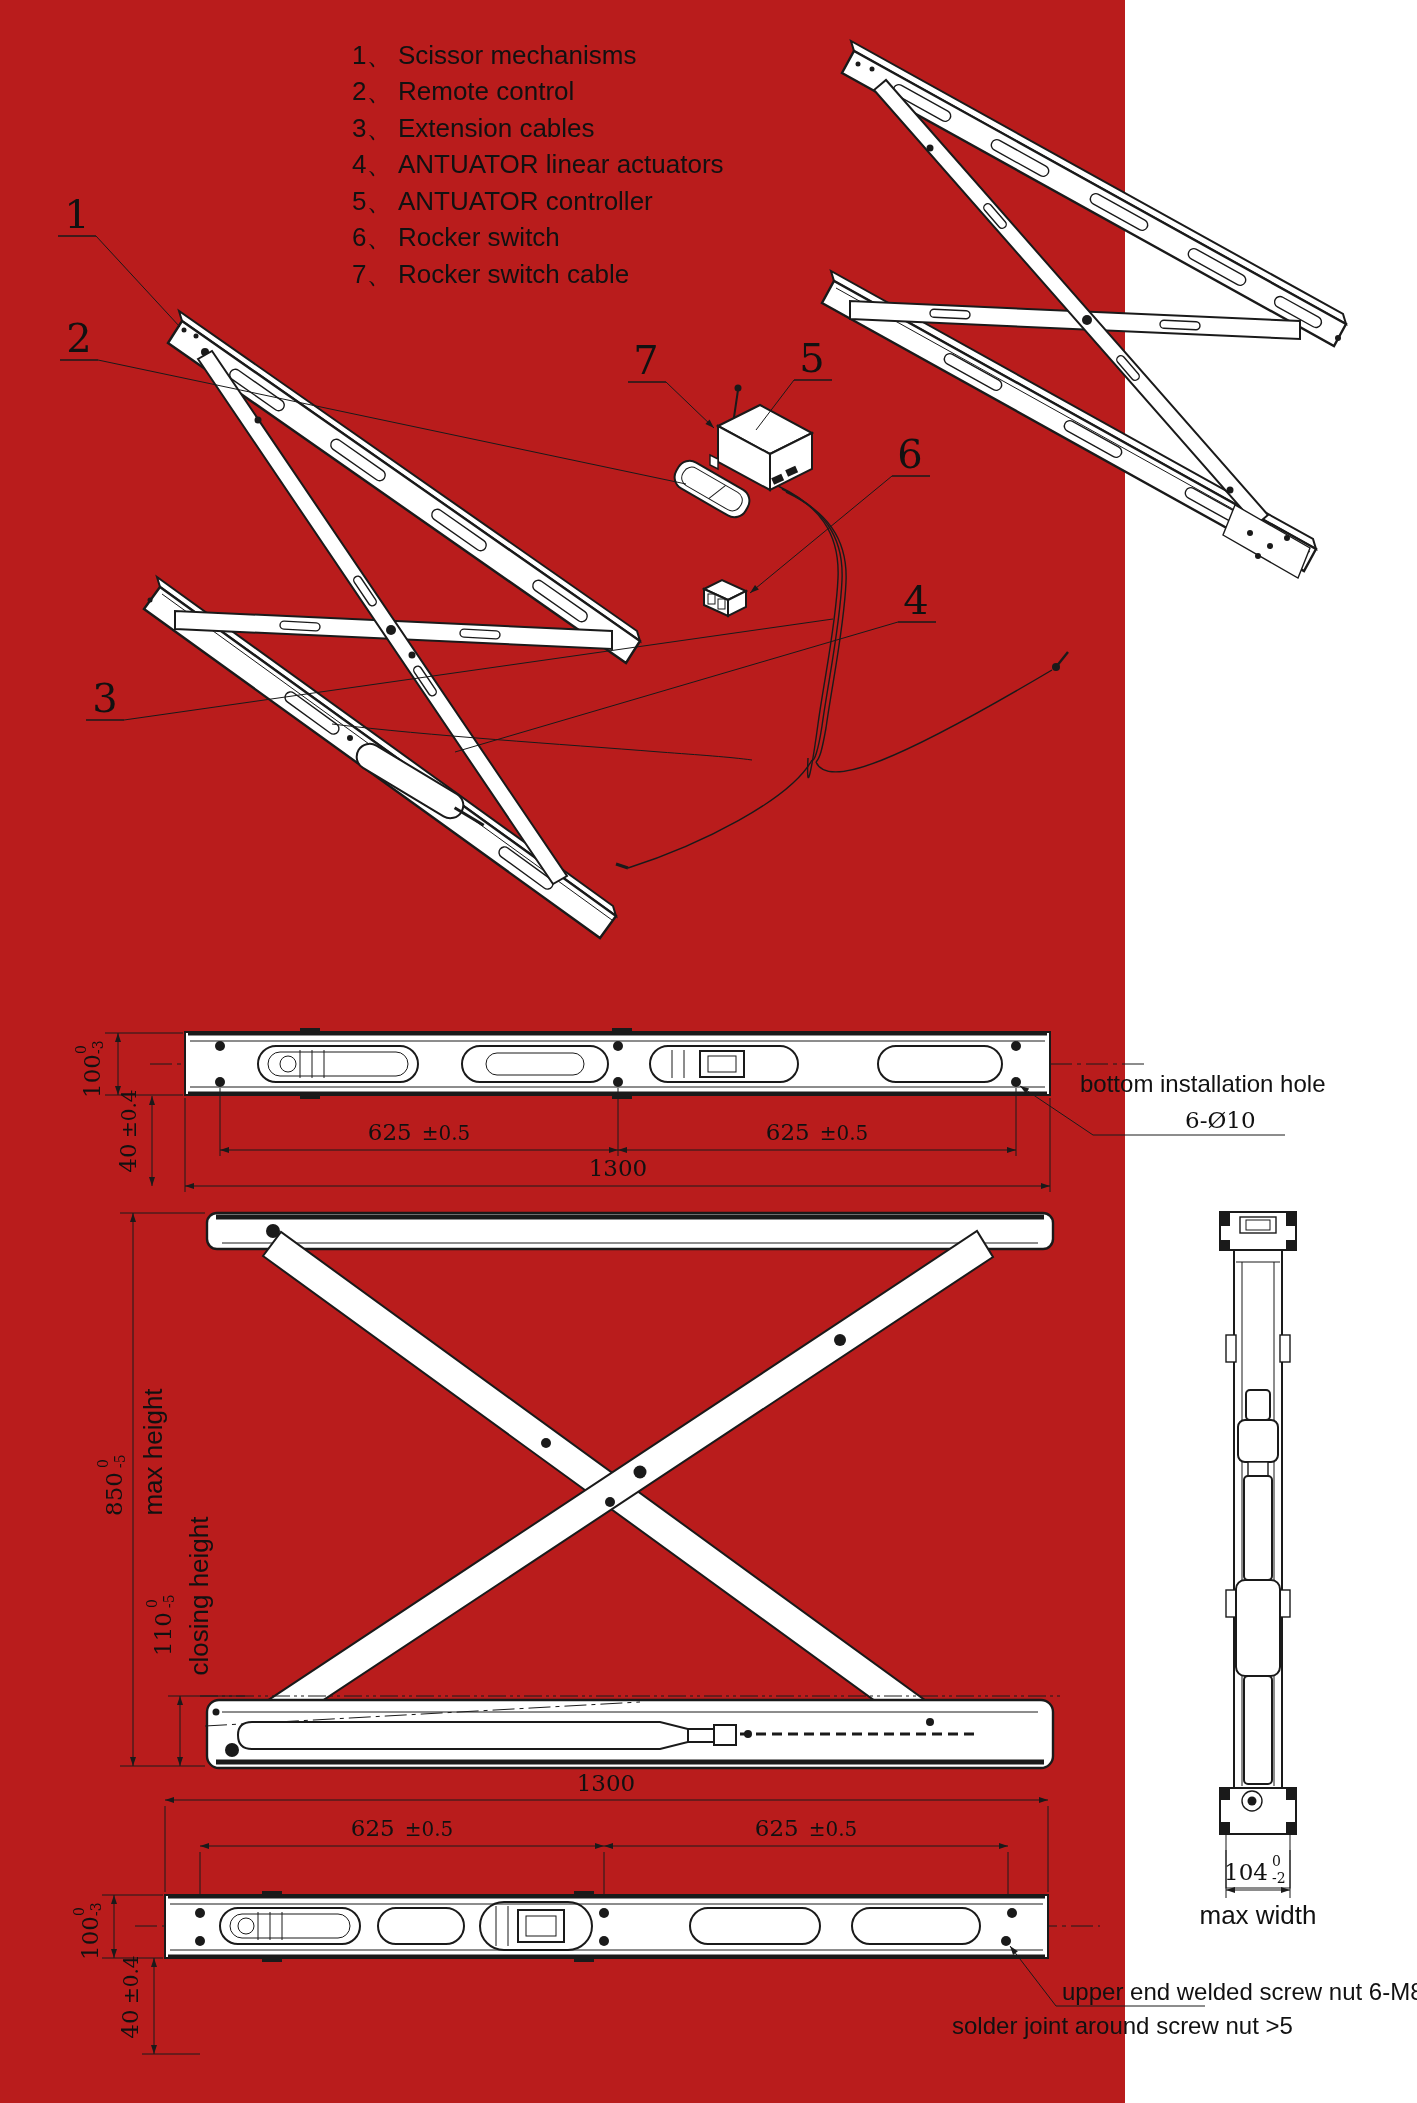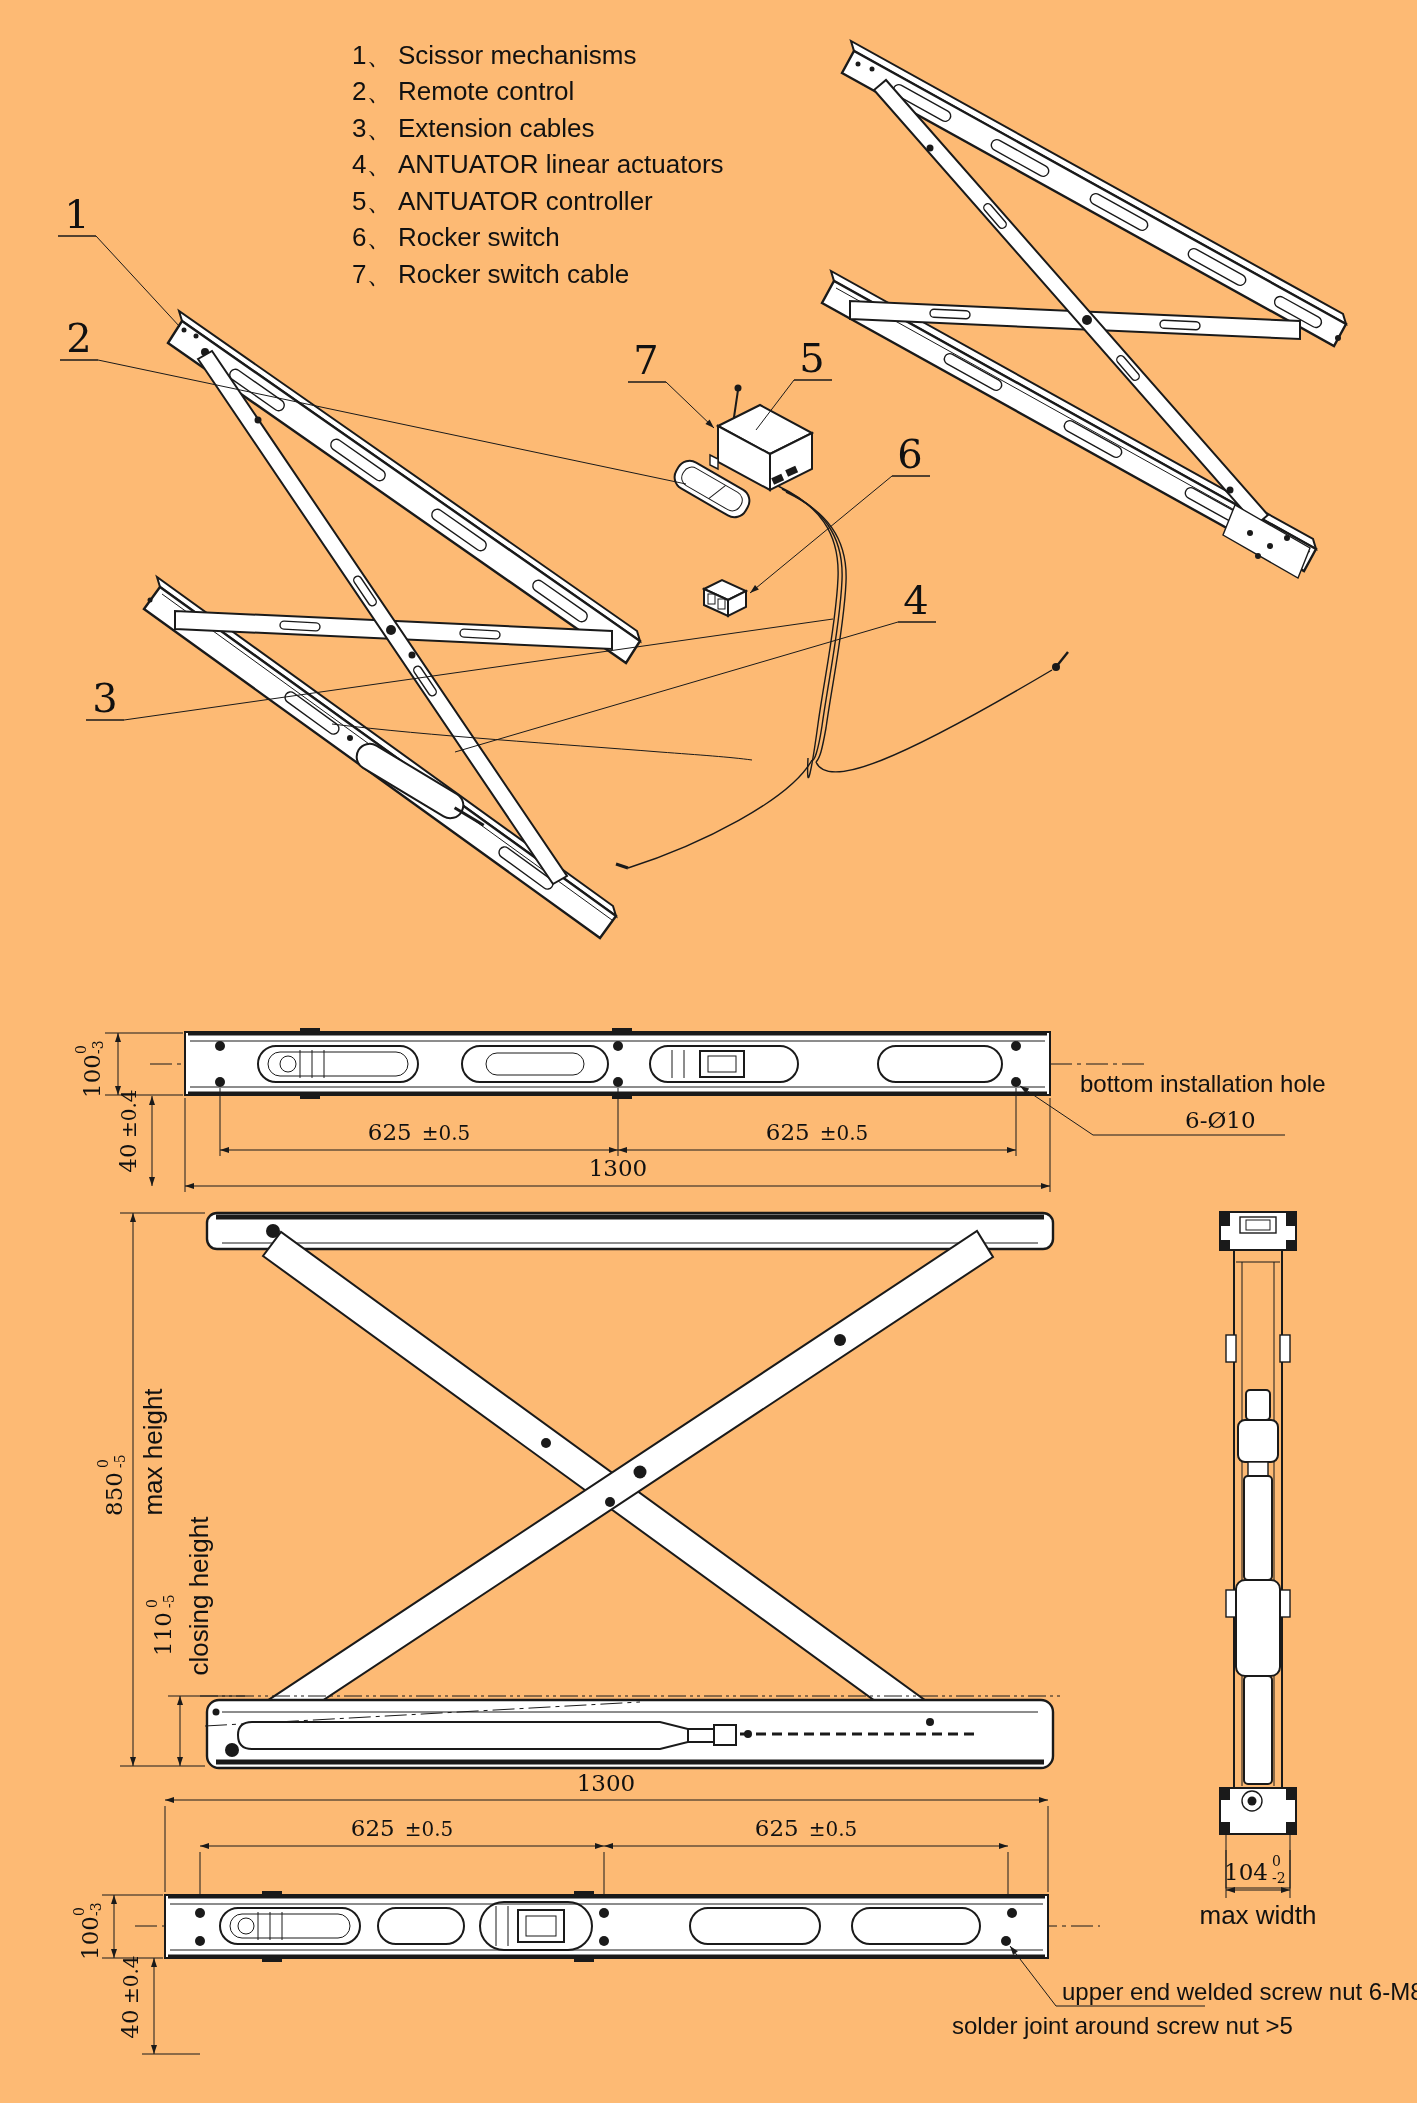--- a/index.html
+++ b/index.html
@@ -1,16 +1,16 @@
 <!DOCTYPE html>
 <html><head>
 <meta charset="utf-8">
 <style>
   html,body{margin:0;padding:0;background:#fff;}
-  #stage{width:1417px;height:2103px;background:#fdba74;position:relative;}
+  #stage{width:1125px;height:2103px;background:#b91c1c;position:relative;}
   svg{display:block;}
   .s1{stroke:#1a1a1a;stroke-width:1;fill:none;}
   .s14{stroke:#1a1a1a;stroke-width:1.4;fill:none;}
   .s2{stroke:#1a1a1a;stroke-width:2;fill:none;}
   .s24{stroke:#1a1a1a;stroke-width:2.4;fill:none;}
   .s3{stroke:#1a1a1a;stroke-width:3;fill:none;}
   .s5{stroke:#1a1a1a;stroke-width:5;fill:none;}
   .fw{fill:#ffffff;}
   .fb{fill:#1a1a1a;stroke:none;}
   .ph{stroke-dasharray:18 4 3 4 3 4;}

